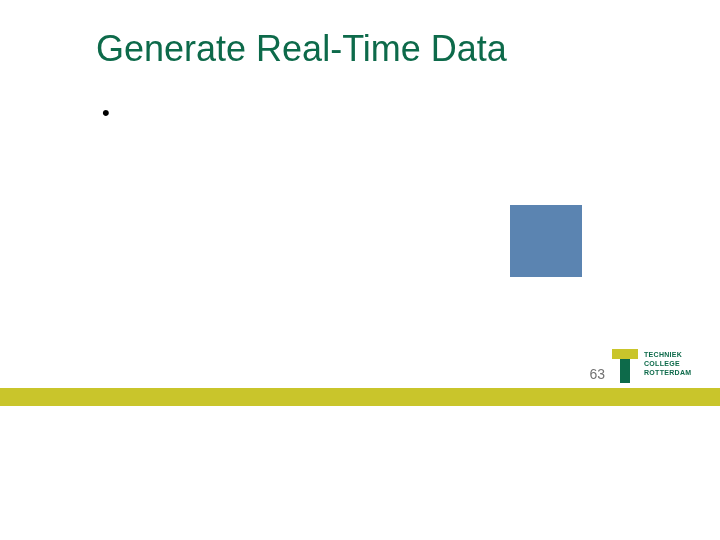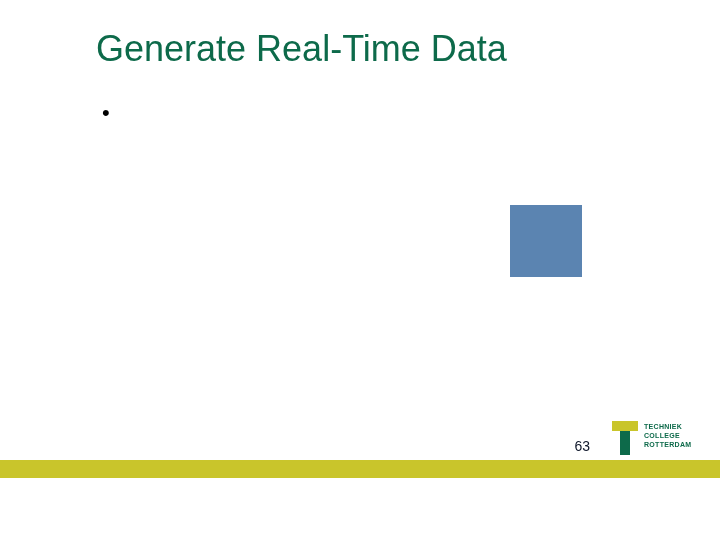--- a/index.html
+++ b/index.html
@@ -1,23 +1,23 @@
 <!DOCTYPE html>
 <html><head>
 <meta charset="utf-8">
 <style>
   * { margin: 0; padding: 0; box-sizing: border-box; }
   html, body { width: 720px; height: 540px; background: #fff; font-family: Arial, Helvetica, sans-serif; position: relative; overflow: hidden; }
-  .slide { width: 720px; height: 478px; position: relative; }
+  .slide { width: 720px; height: 406px; position: relative; }
   .title { position: absolute; top: 28px; left: 96px; font-size: 36px; color: #0d6a4a; font-weight: 400; letter-spacing: 0px; }
   .bullet-row { position: absolute; top: 100px; left: 102px; right: 60px; display: flex; align-items: flex-start; }
   .bullet-dot { font-size: 22px; line-height: 22px; color: #000; margin-right: 14px; margin-top: 2px; }
   .bullet-text { font-size: 22px; color: #000; line-height: 28px; max-width: 500px; }
   .blue-box { position: absolute; top: 205px; left: 510px; width: 72px; height: 72px; background: #5b84b1; }
-  .page-num { position: absolute; bottom: 24px; right: 130px; font-size: 14px; color: #0f172a; }
+  .page-num { position: absolute; bottom: 24px; right: 115px; font-size: 14px; color: #737373; }
   .footer-bar { position: absolute; bottom: 0; left: 0; width: 100%; height: 18px; background: #c9c52b; }
   .logo-block { position: absolute; bottom: 18px; right: 8px; width: 100px; height: 44px; display: flex; align-items: center; }
   .logo-t { position: relative; width: 26px; height: 34px; margin-right: 6px; }
   .logo-t .bar-top { position: absolute; top: 0; left: 0; width: 26px; height: 10px; background: #c9c52b; }
   .logo-t .bar-stem { position: absolute; top: 0; left: 8px; width: 10px; height: 34px; background: #0d6a4a; }
   .logo-text { font-size: 7px; font-weight: 700; color: #0d6a4a; line-height: 9px; letter-spacing: 0.3px; }
   .logo-sub { font-size: 4px; color: #666; line-height: 5px; margin-top: 1px; }
 </style>
 </head>
 <body>

